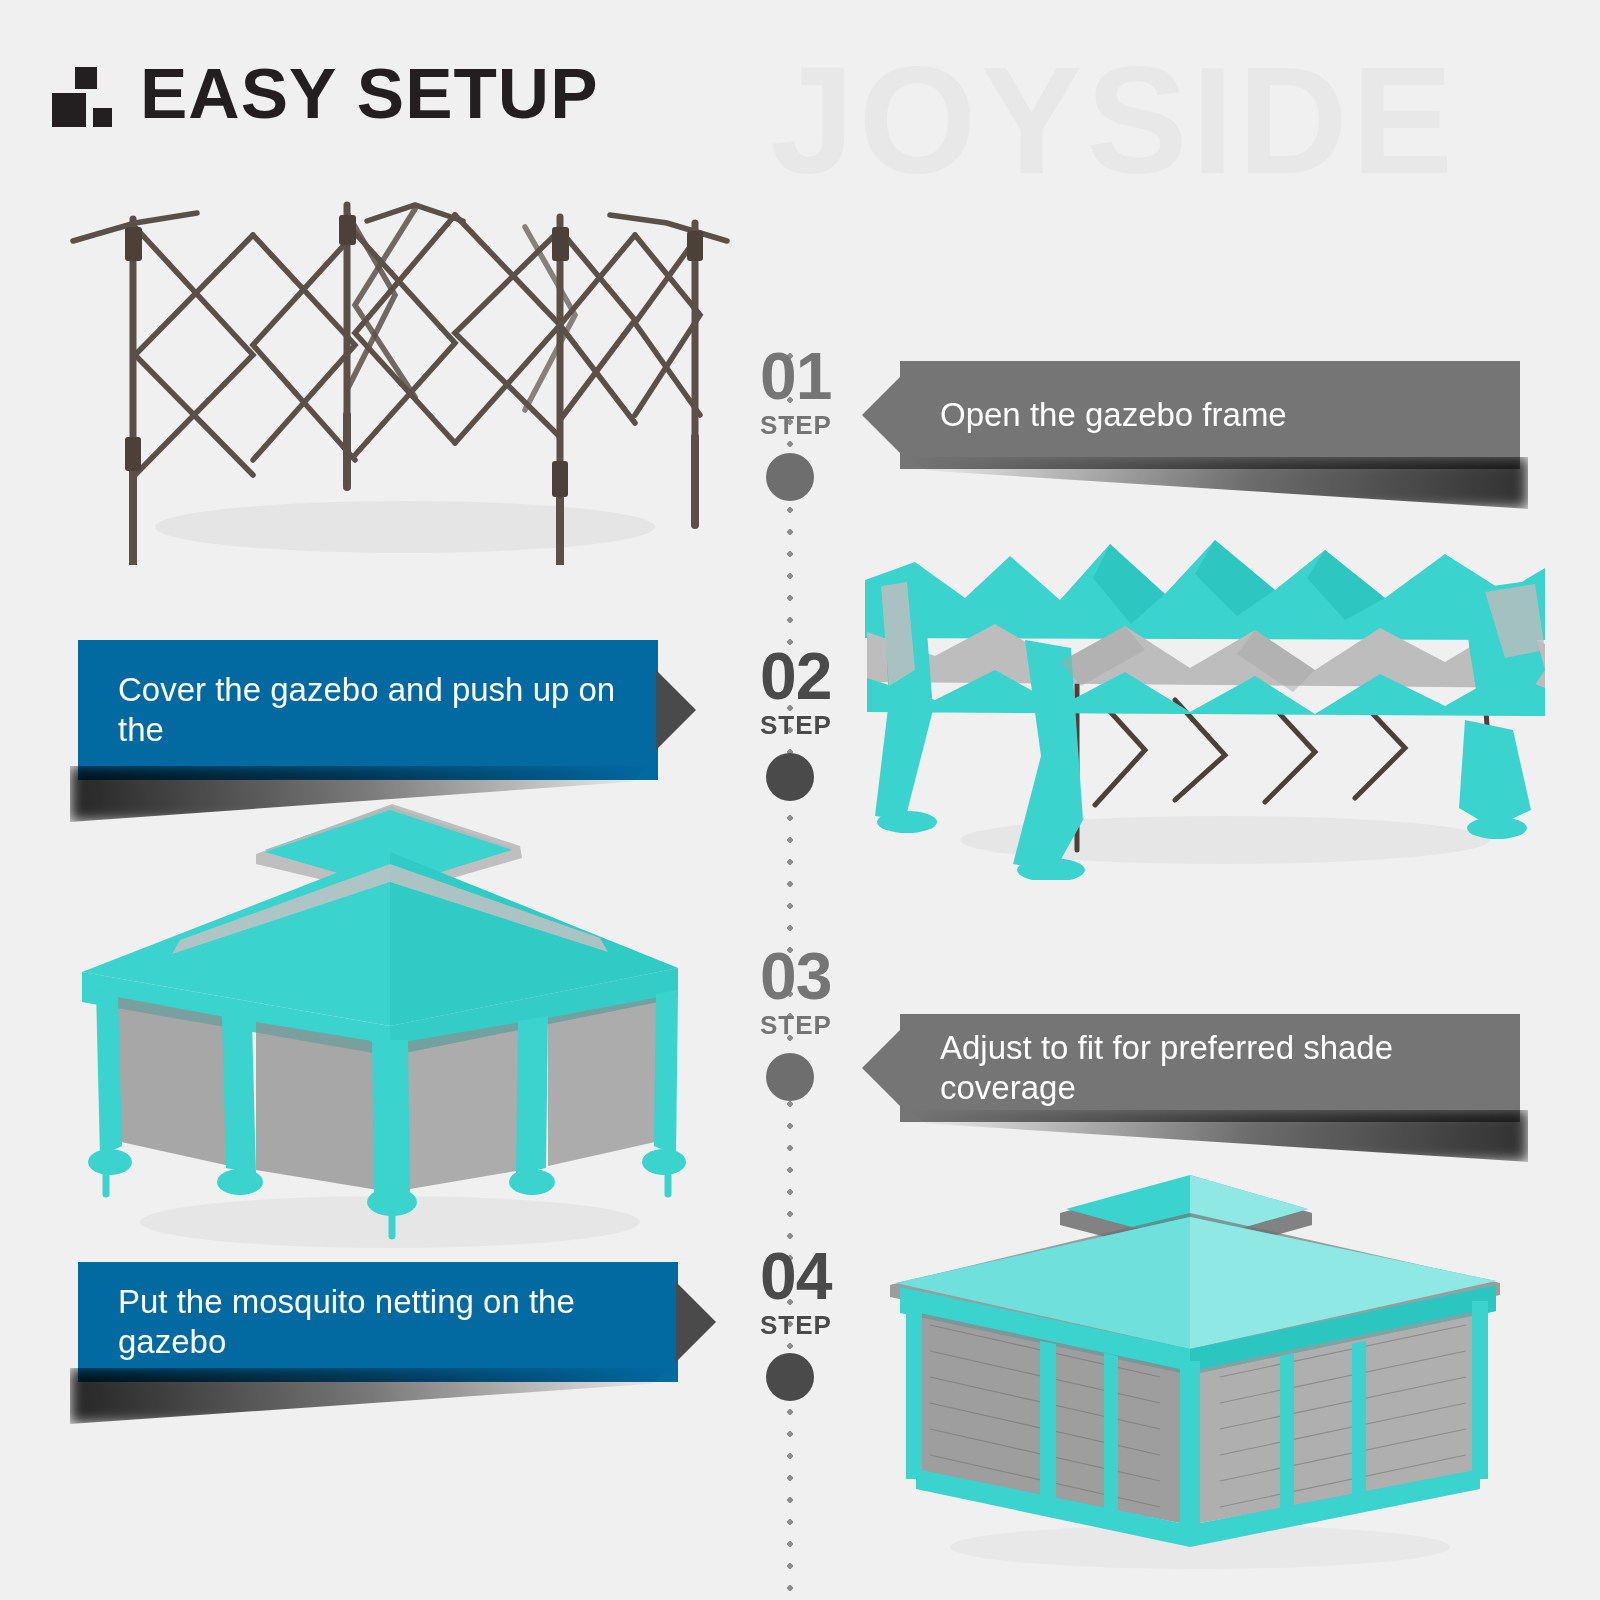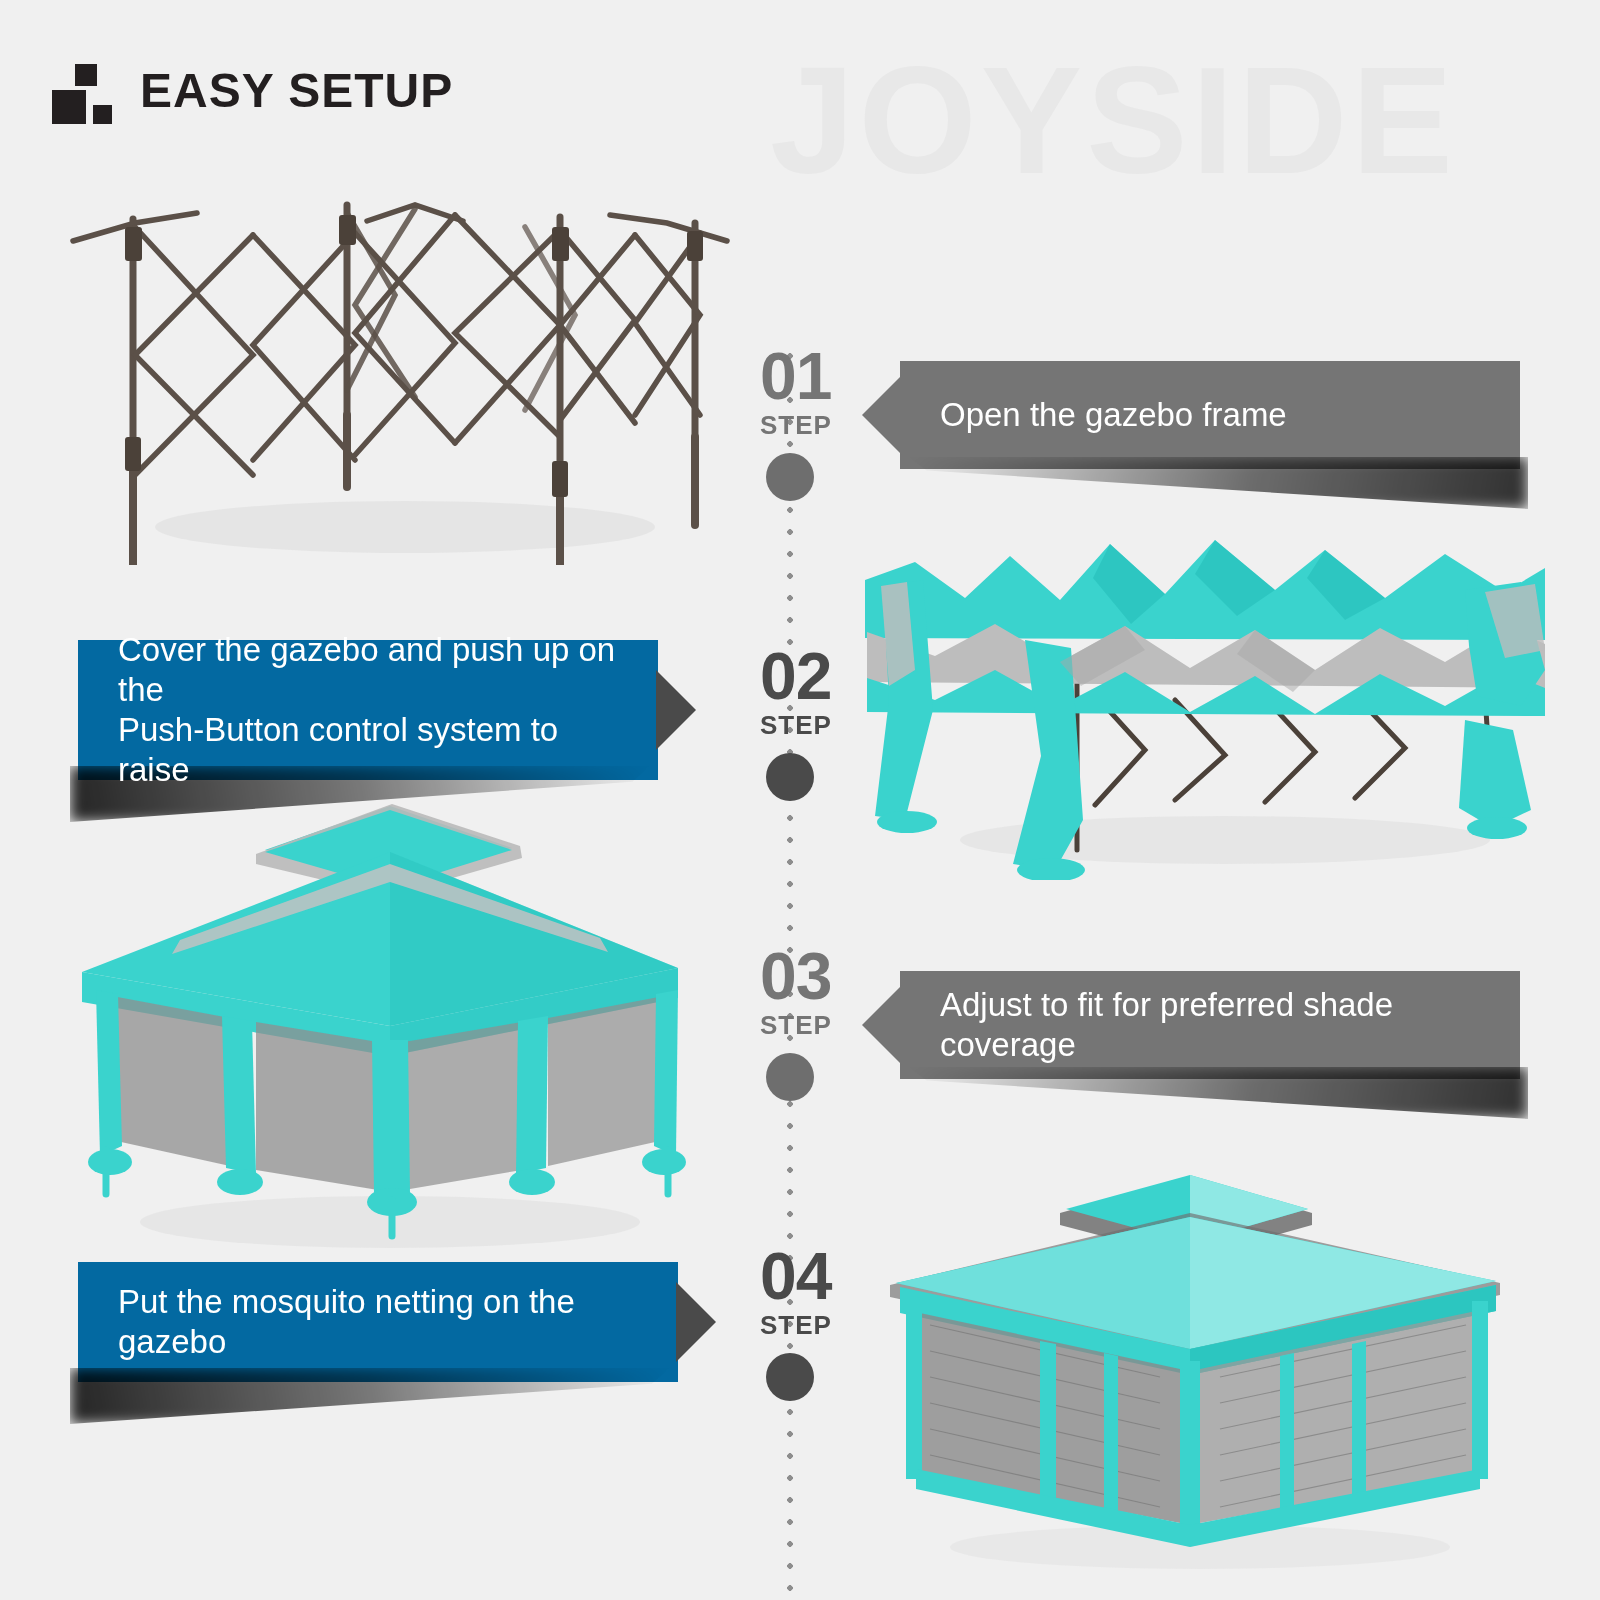--- a/index.html
+++ b/index.html
@@ -19,21 +19,21 @@
     user-select:none;
   }
 
   
   .header{ position:absolute; top:58px; left:52px; display:flex; align-items:center; gap:28px; }
   .logo-mark{ position:relative; width:60px; height:66px; }
   .logo-mark .sq{ position:absolute; background:#231f20; }
   .logo-mark .sq-top{ left:23px; top:6px; width:22px; height:22px; }
   .logo-mark .sq-big{ left:0px; top:32px; width:34px; height:34px; }
   .logo-mark .sq-small{ left:41px; top:47px; width:19px; height:19px; }
-  .title{ font-size:48px; font-weight:700; color:#231f20; letter-spacing:1px; line-height:1; }
+  .title{ font-size:71px; font-weight:700; color:#231f20; letter-spacing:1px; line-height:1; }
 
   
   .timeline{ position:absolute; left:760px; top:345px; width:60px; height:1255px; }
   .dotline{
     position:absolute; left:26px; top:0; width:8px; height:100%;
     background-image:radial-gradient(circle, #8d8d8d 2.6px, rgba(0,0,0,0) 3px);
     background-size:8px 22px; background-repeat:repeat-y;
   }
   .step-marker{ position:absolute; left:0; width:60px; text-align:center; }
   .step-num{ font-size:66px; font-weight:700; line-height:0.95; letter-spacing:-1px; white-space:nowrap; }
@@ -202,21 +202,20 @@
     <ellipse cx="206" cy="350" rx="34" ry="12" fill="#3ad3cd"></ellipse>
     <ellipse cx="652" cy="308" rx="30" ry="11" fill="#3ad3cd"></ellipse>
   </svg>
 </div>
 
 <div class="callout point-right tone-dark-bg" style="left:78px; top:640px; width:580px;">
   <div class="shade"></div>
   <div class="body" style="width:100%; height:140px;">
     <span class="txt">
       <span>Cover the gazebo and push up on the</span>
-      <span class="l2">Push-Button control system to raise</span>
     </span>
   </div>
 </div>
 
 <div class="photo" style="left:60px; top:790px; width:640px; height:470px;">
   <svg viewBox="0 0 640 470">
     <ellipse cx="330" cy="432" rx="250" ry="26" fill="#e4e4e4" opacity="0.8"></ellipse>
 
     <path d="M205 60 L330 16 L452 58 L330 96 Z" fill="#3ad3cd"></path>
     <path d="M196 64 L332 14 L460 56 L462 68 L330 106 L196 74 Z" fill="#b9b9b9" opacity="0.9"></path>
@@ -254,21 +253,21 @@
     </g>
 
     <g stroke="#3ad3cd" stroke-width="7" stroke-linecap="round">
       <path d="M46 360 L46 404"></path>
       <path d="M332 410 L332 446"></path>
       <path d="M608 360 L608 404"></path>
     </g>
   </svg>
 </div>
 
-<div class="callout point-left tone-light-bg" style="left:900px; top:948px; width:620px;">
+<div class="callout point-left tone-light-bg" style="left:900px; top:991px; width:620px;">
   <div class="shade"></div>
   <div class="body" style="width:100%; height:108px;">
     <span class="txt">Adjust to fit for preferred shade coverage</span>
   </div>
 </div>
 
 <div class="photo" style="left:860px; top:1155px; width:670px; height:420px;">
   <svg viewBox="0 0 670 420">
     <ellipse cx="340" cy="392" rx="250" ry="22" fill="#e6e6e6" opacity="0.8"></ellipse>
 

